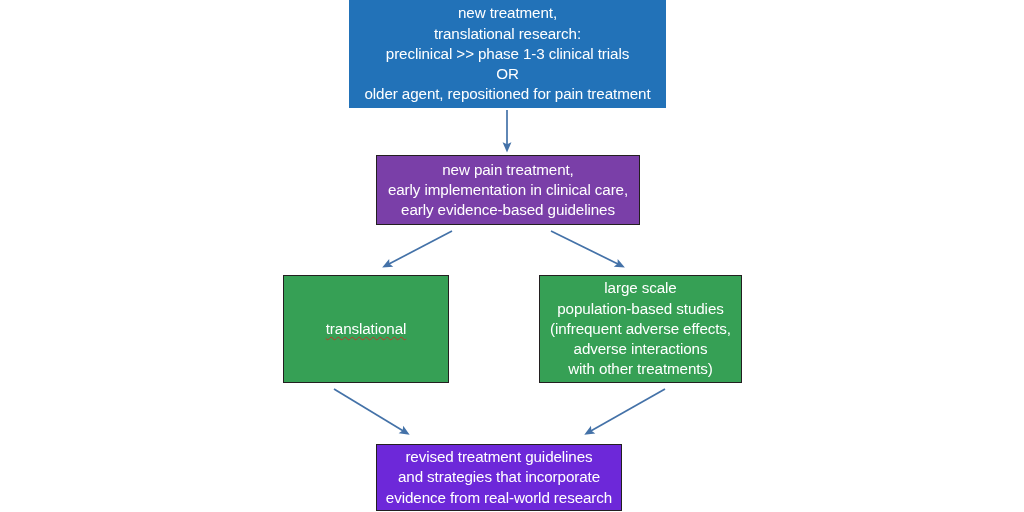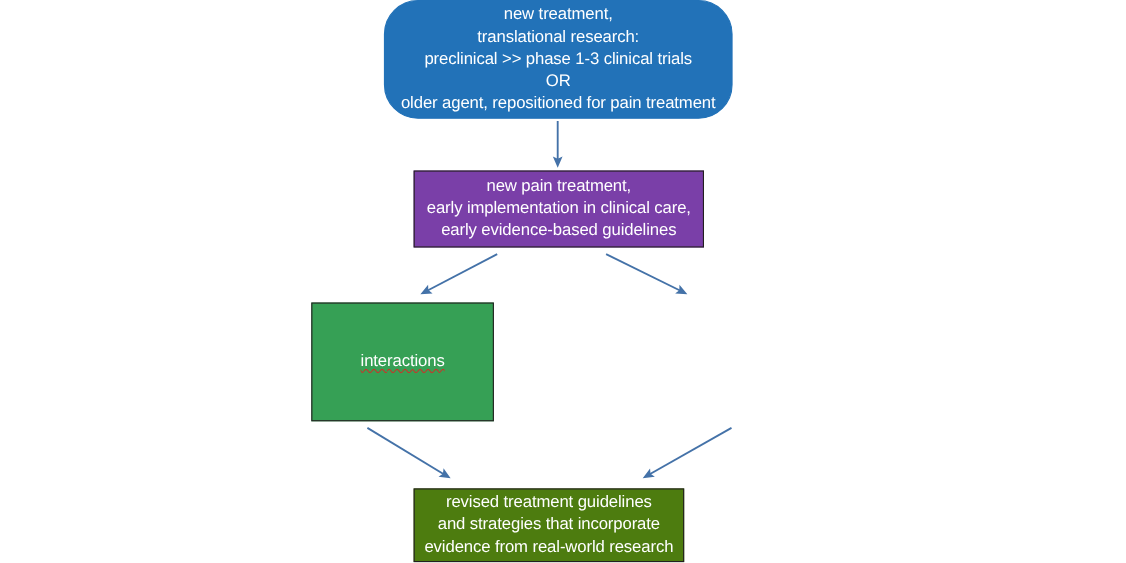--- a/index.html
+++ b/index.html
@@ -41,21 +41,21 @@
   }
   .node-purple {
     background: #7A3FA8;
     border: 1.4px solid #231f20;
   }
   .node-green {
     background: #36A055;
     border: 1.4px solid #231f20;
   }
   .node-orange {
-    background: #4d7c0f;
+    background: #6d28d9;
     border: 1.4px solid #231f20;
   }
 
   .spell-error {
     text-decoration: underline wavy #C0392B;
     text-decoration-thickness: 1px;
     text-underline-offset: 2px;
   }
 
   .arrow-layer {
@@ -93,32 +93,37 @@
 
     <g>
       <line x1="334" y1="389" x2="405" y2="432" stroke="#4472A8" stroke-width="1.7" marker-end="url(#ah)"></line>
     </g>
 
     <g>
       <line x1="665" y1="389" x2="589" y2="432" stroke="#4472A8" stroke-width="1.7" marker-end="url(#ah)"></line>
     </g>
   </svg>
 
-  <div class="node node-blue" style="left:349px; top:0px; width:317px; height:108px;border-radius:31px;">new treatment,
+  <div class="node node-blue" style="left:349px; top:0px; width:317px; height:108px;">new treatment,
 translational research:
 preclinical &gt;&gt; phase 1-3 clinical trials
 OR
 older agent, repositioned for pain treatment</div>
 
   <div class="node node-purple" style="left:376px; top:155px; width:264px; height:70px;">new pain treatment,
 early implementation in clinical care,
 early evidence-based guidelines</div>
 
   <div class="node node-green" style="left:283px; top:275px; width:166px; height:108px; flex-direction:column;">
-    <span class="spell-error">interactions</span>
+    <span class="spell-error">translational</span>
   </div>
 
+  <div class="node node-green" style="left:539px; top:275px; width:203px; height:108px;">large scale
+population-based studies
+(infrequent adverse effects,
+adverse interactions
+with other treatments)</div>
 
   <div class="node node-orange" style="left:376px; top:444px; width:246px; height:67px;">revised treatment guidelines
 and strategies that incorporate
 evidence from real-world research</div>
 
 </div>
 
 </body></html>

